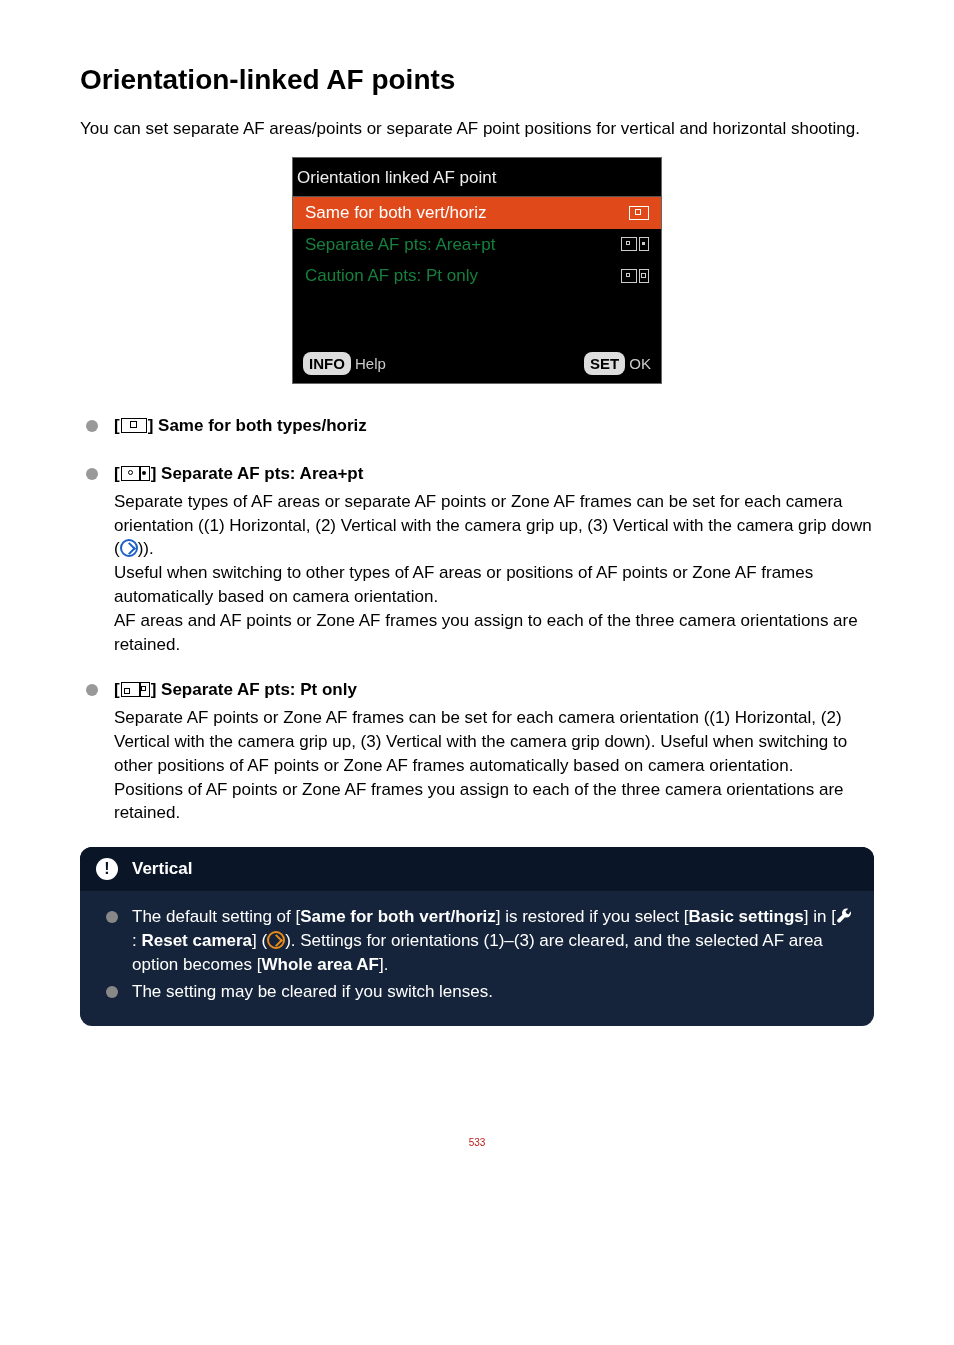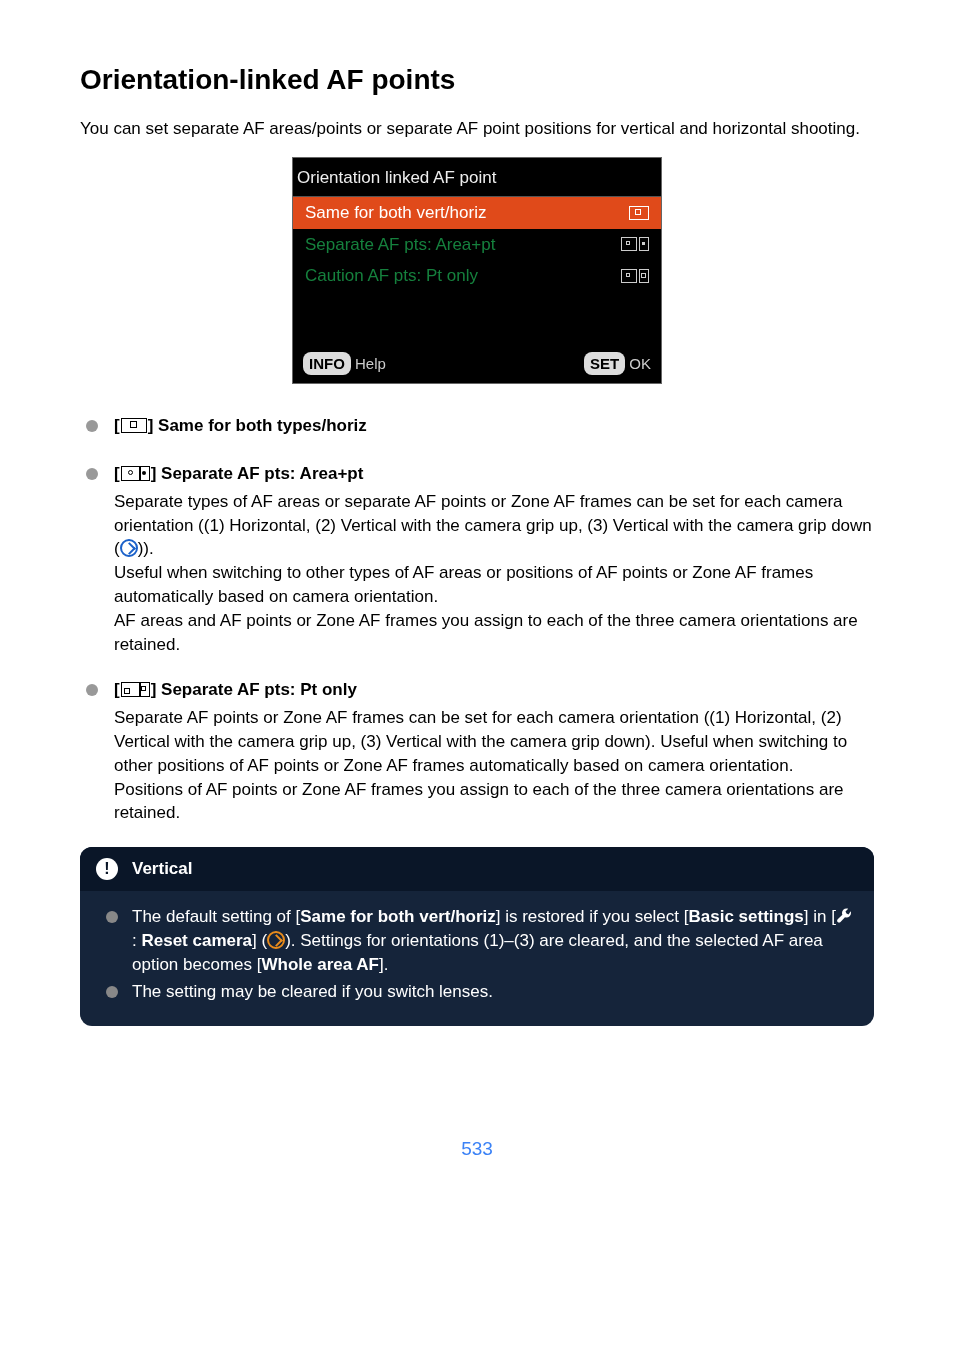--- a/index.html
+++ b/index.html
@@ -196,23 +196,23 @@
   .orange-link::after {
     content: ""; position:absolute;
     width: 7px; height: 7px;
     border-right: 2px solid #e88b1c;
     border-bottom: 2px solid #e88b1c;
     transform: rotate(-45deg);
     left: 3px; top: 3px;
   }
   .pagenum {
     text-align: center;
-    font-size: 19px;
+    font-size: 10px;
     margin-top: 110px;
-    color: #3b82f6;
+    color: #b91c1c;
   }
 </style>
 </head>
 <body>
 
 <h2>Orientation-linked AF points</h2>
 
 <p class="intro">You can set separate AF areas/points or separate AF point positions for vertical and horizontal shooting.</p>
 
 <div class="cam-screen">

